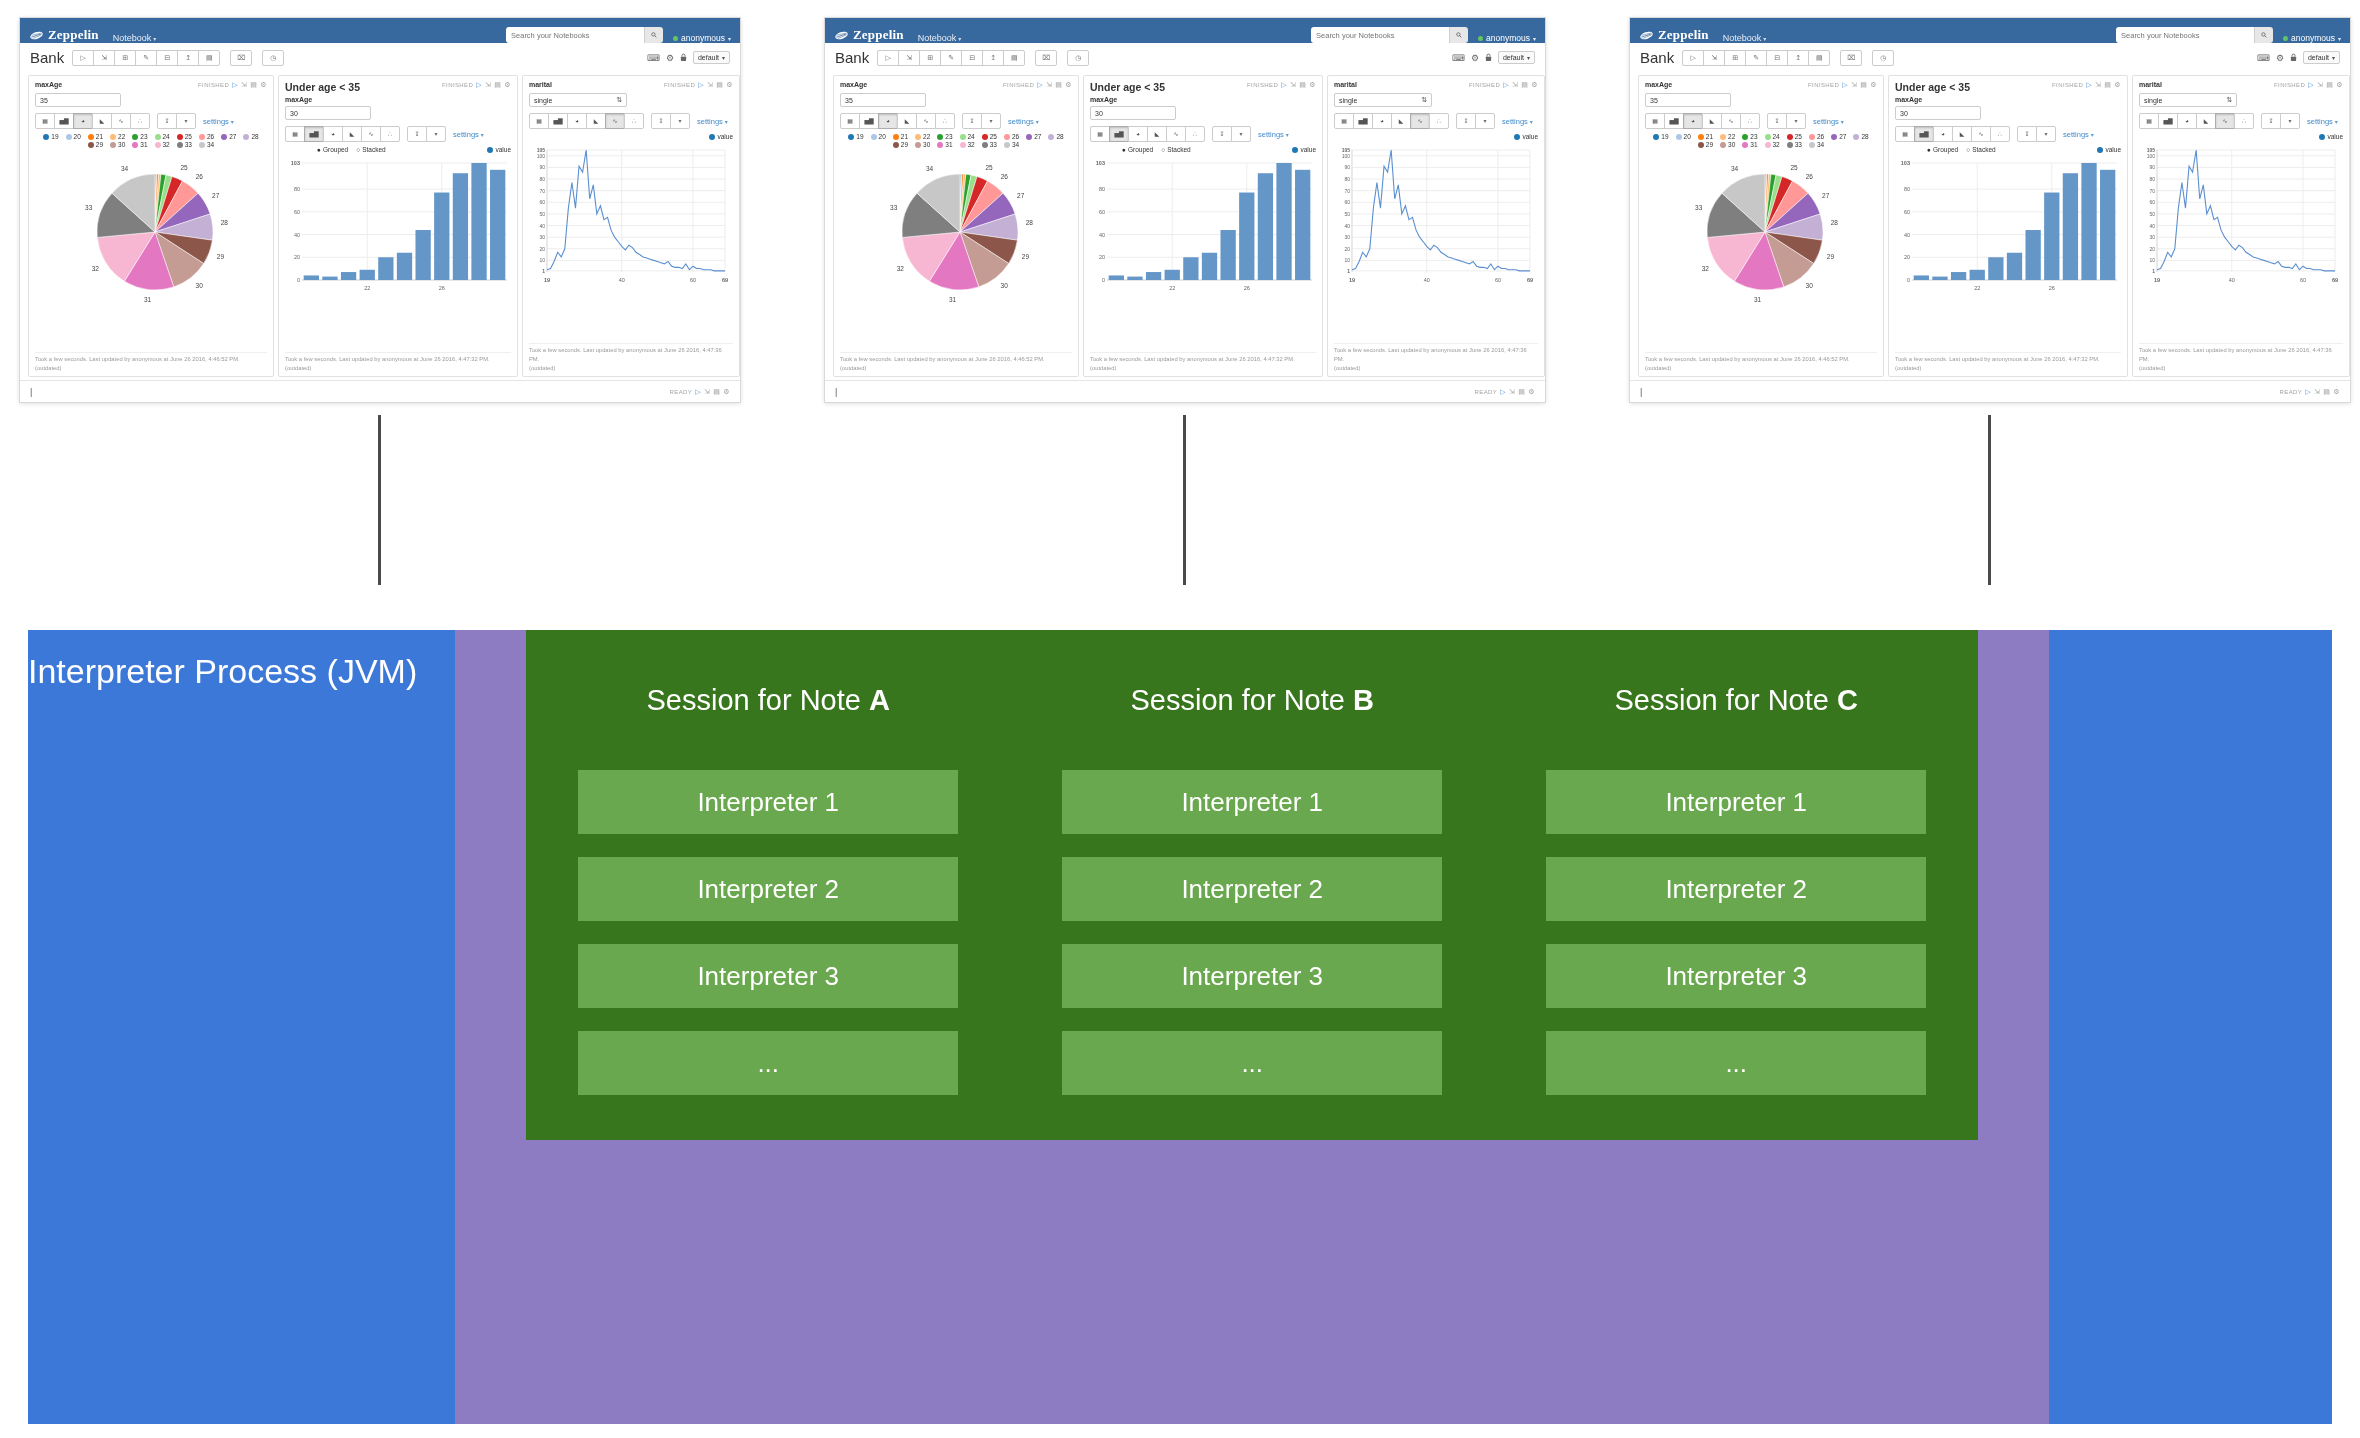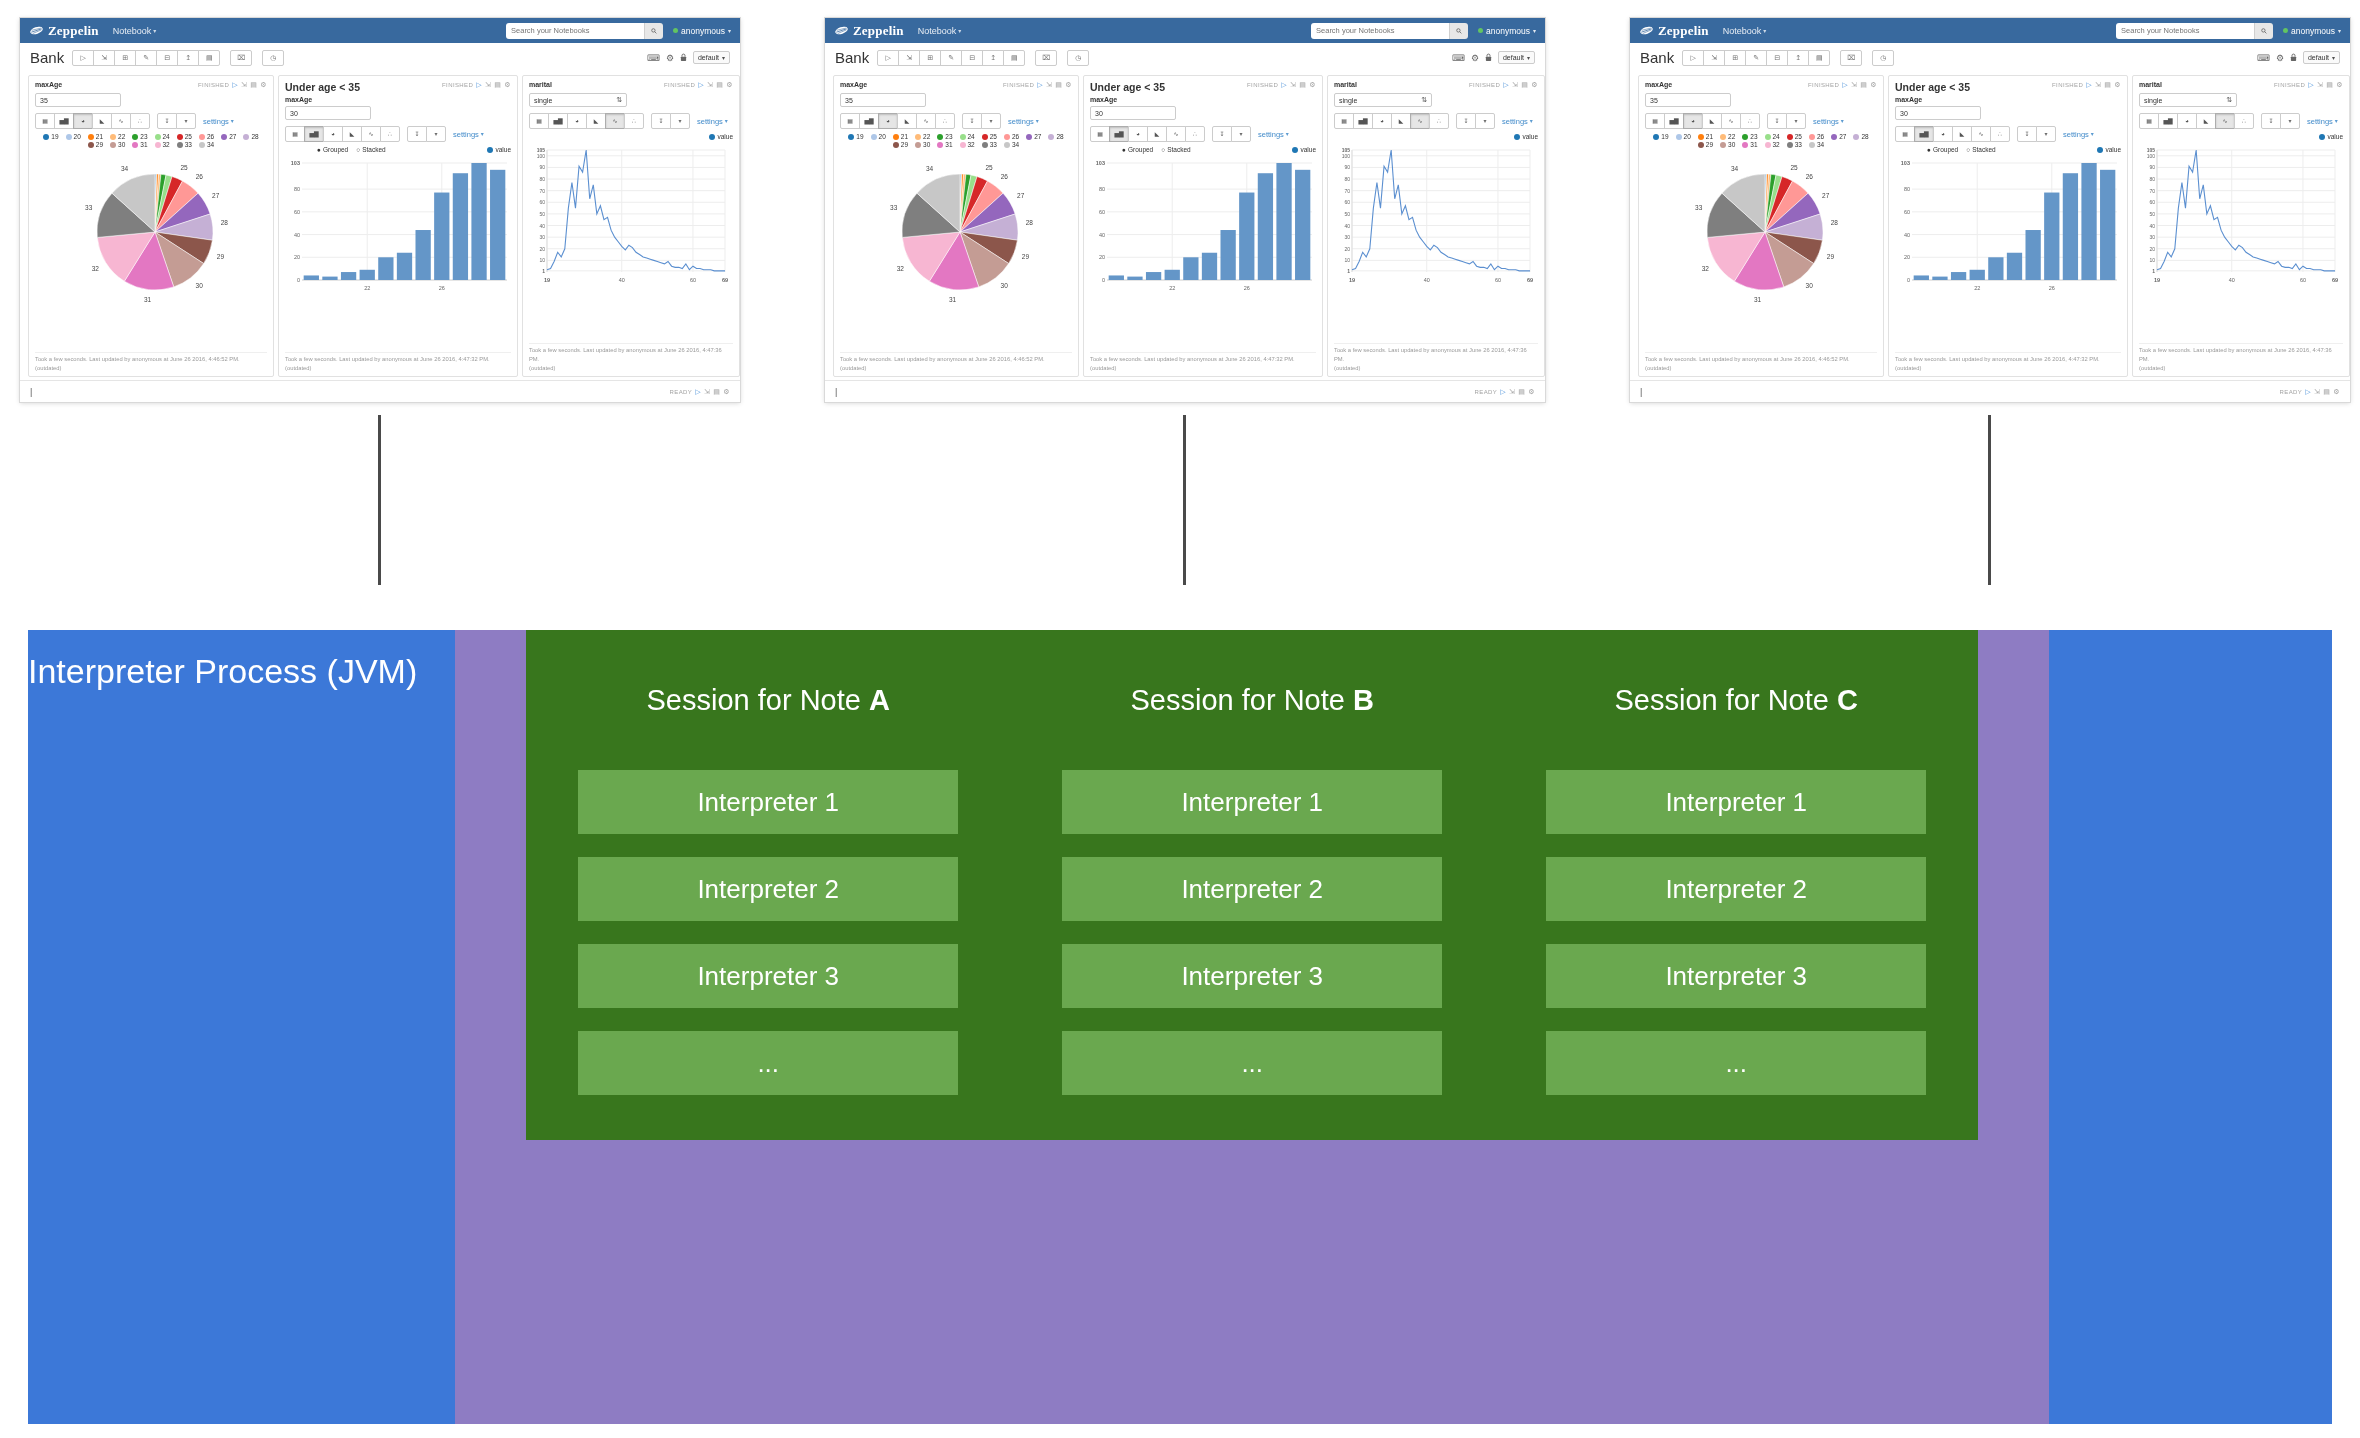--- a/index.html
+++ b/index.html
@@ -2,21 +2,21 @@
 <html><head>
 <meta charset="utf-8">
 <style>
   html,body{margin:0;padding:0;}
   body{width:2360px;height:1438px;background:#fff;font-family:"Liberation Sans",sans-serif;position:relative;overflow:hidden;}
 
   
   #windows-row{display:flex;gap:85px;padding:18px 10px 0 20px;}
   .zwindow{width:720px;height:384px;background:#fff;box-shadow:0 0 0 1px #d9d9d9,0 1px 5px rgba(0,0,0,.18);display:flex;flex-direction:column;flex:0 0 auto;}
 
-  .znavbar{height:25px;background:#38699e;display:flex;align-items:center;padding:0 9px;flex:0 0 auto;}
+  .znavbar{height:25px;background:#38699e;display:flex;align-items:flex-end;padding:0 9px;flex:0 0 auto;}
   .zbrand{display:flex;align-items:center;gap:4px;color:#fff;}
   .zbrand-text{font-family:"Liberation Serif",serif;font-weight:bold;font-size:13px;letter-spacing:.2px;}
   .zmenu{color:#e8eef5;font-size:9px;margin-left:14px;display:flex;align-items:center;gap:2px;}
   .zsearch{margin-left:auto;display:flex;align-items:stretch;height:16px;}
   .zsearch input{width:128px;border:none;outline:none;border-radius:3px 0 0 3px;font-size:7.5px;padding:0 5px;color:#333;background:#fff;font-family:"Liberation Sans",sans-serif;}
   .zsearch-btn{width:19px;background:#e7e7e7;border:none;border-radius:0 3px 3px 0;display:flex;align-items:center;justify-content:center;border-left:1px solid #cfcfcf;}
   .zuser{color:#fff;font-size:8.5px;display:flex;align-items:center;gap:3px;margin-left:10px;}
   .zgreen-dot{width:5px;height:5px;border-radius:50%;background:#62c462;display:inline-block;}
   .caret{font-size:6px;opacity:.85;}
 
@@ -45,21 +45,21 @@
   .zselect{width:98px;justify-content:space-between;}
   .zstepper{font-size:7px;color:#555;}
 
   .zchart-toolbar{display:flex;align-items:center;margin:6px 0 4px;}
   .zct-group{display:flex;}
   .zct-btn{width:18px;height:14px;border:1px solid #ccc;background:#fff;color:#555;font-size:6px;line-height:1;display:flex;align-items:center;justify-content:center;margin-left:-1px;}
   .zct-group .zct-btn:first-child{margin-left:0;border-radius:2px 0 0 2px;}
   .zct-group .zct-btn:last-child{border-radius:0 2px 2px 0;}
   .zct-btn.active{background:#e6e6e6;border-color:#adadad;box-shadow:inset 0 1px 2px rgba(0,0,0,.18);}
   .zdl-group{margin-left:7px;}
-  .zsettings{color:#428bca;font-size:7.5px;margin-left:7px;display:flex;gap:2px;}
+  .zsettings{color:#428bca;font-size:7.5px;margin-left:7px;display:flex;align-items:center;gap:2px;}
 
   .zlegend{font-size:6.5px;color:#333;display:flex;flex-wrap:wrap;column-gap:7px;row-gap:1px;justify-content:center;margin-top:2px;}
   .zlegend-item{display:flex;align-items:center;gap:2px;}
   .zdot{width:6px;height:6px;border-radius:50%;display:inline-block;}
   .zmode-row{display:flex;align-items:center;font-size:6.5px;color:#333;margin-top:2px;}
   .zmode-left{display:flex;gap:8px;margin-left:32px;}
   .zmode-item{display:flex;align-items:center;gap:2px;}
   .zvalue-legend{margin-left:auto;display:flex;align-items:center;gap:2px;}
   .zvalue-only{justify-content:flex-end;display:flex;margin-top:2px;font-size:6.5px;color:#333;}
 

